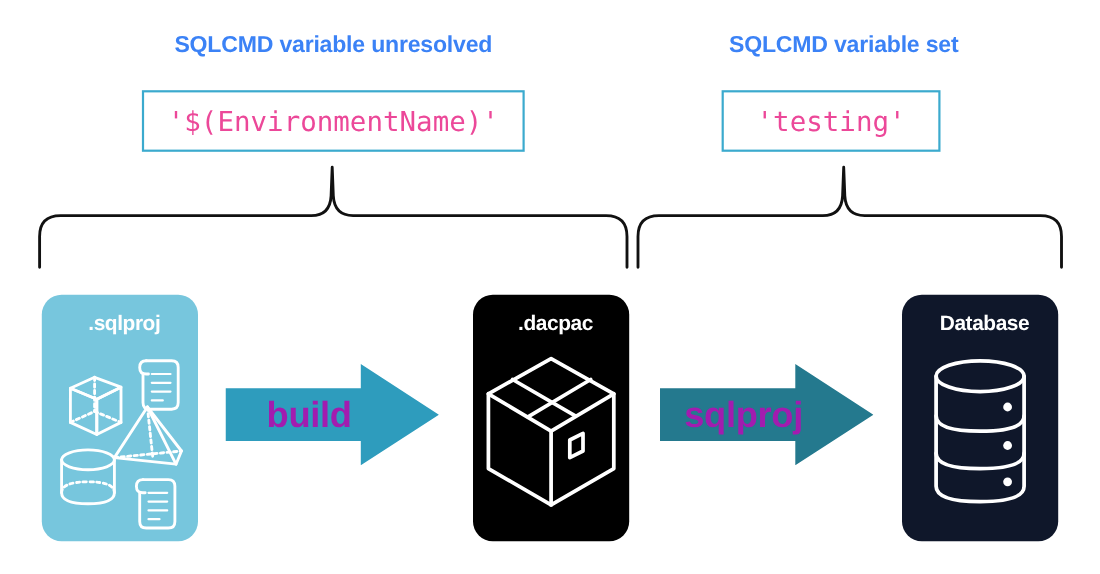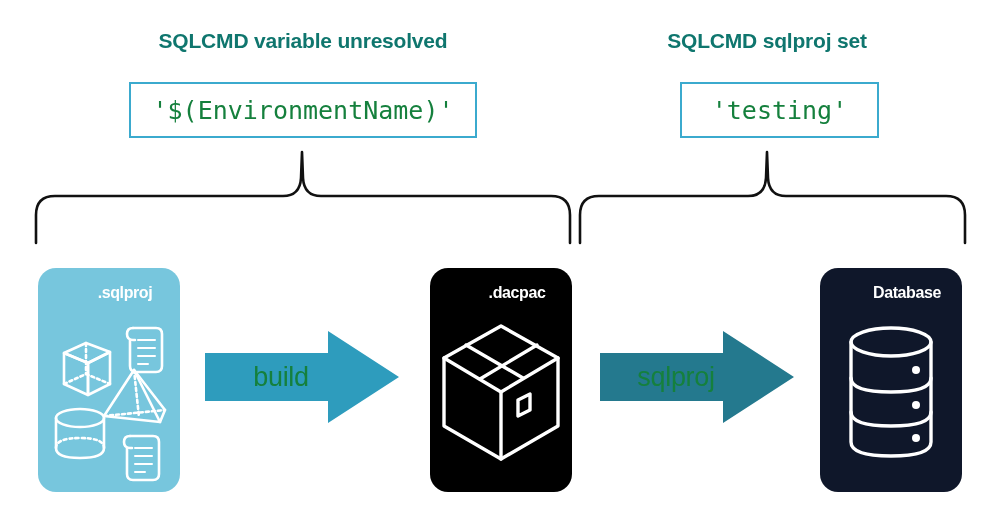--- a/index.html
+++ b/index.html
@@ -20,47 +20,47 @@
     overflow: hidden;
   }
 
   
   .section-title {
     position: absolute;
     font-family: "Liberation Sans", sans-serif;
     font-weight: bold;
     font-size: 21px;
     letter-spacing: -0.2px;
-    color: #0f766e;
+    color: #3b82f6;
     text-align: center;
     white-space: nowrap;
     transform: translateX(-50%);
   }
   #title-left  { left: 303px; top: 29px; }
   #title-right { left: 767px; top: 29px; }
 
   
   .code-box {
     position: absolute;
     box-sizing: border-box;
     background: #ffffff;
     border: 2px solid #3BAACE;
     display: flex;
     align-items: center;
     justify-content: center;
   }
   .code-box .code-text {
     font-family: "DejaVu Sans Mono", "Liberation Mono", monospace;
     font-size: 25px;
-    color: #15803d;
+    color: #ec4899;
     letter-spacing: 0px;
     white-space: nowrap;
   }
   #code-left  { left: 129px; top: 82px; width: 348px; height: 56px; }
-  #code-right { left: 680px; top: 82px; width: 199px; height: 56px; }
+  #code-right { left: 656px; top: 82px; width: 199px; height: 56px; }
 
   
   #brace-layer {
     position: absolute;
     left: 0; top: 0;
     width: 1000px;
     height: 522px;
     pointer-events: none;
   }
 
@@ -73,26 +73,26 @@
     border-radius: 18px;
     overflow: hidden;
   }
   #box-sqlproj  { left: 38px;  background: #77C6DD; }
   #box-dacpac   { left: 430px; background: #000000; }
   #box-database { left: 820px; background: #0f172a; }
 
   .stage-label {
     position: absolute;
     top: 16px;
-    left: 16px;
+    left: 4px;
     width: 100%;
     text-align: center;
     font-family: "Liberation Sans", sans-serif;
     font-weight: bold;
-    font-size: 16px;
+    font-size: 19px;
     letter-spacing: -0.4px;
     color: #ffffff;
     white-space: nowrap;
   }
   .stage-art {
     position: absolute;
     left: 0;
     top: 50px;
     width: 142px;
     height: 174px;
@@ -111,36 +111,36 @@
   .arrow-label {
     position: absolute;
     left: 0;
     top: 0;
     width: 152px;
     height: 92px;
     display: flex;
     align-items: center;
     justify-content: center;
     font-family: "Liberation Sans", sans-serif;
-    font-weight: normal;
-    font-size: 27px;
+    font-weight: bold;
+    font-size: 33px;
     letter-spacing: -0.3px;
-    color: #15803d;
+    color: #a21caf;
     white-space: nowrap;
     pointer-events: none;
   }
 </style>
 </head>
 <body>
 
 <div id="canvas">
 
   <div class="section-title" id="title-left">SQLCMD variable unresolved</div>
 
-  <div class="section-title" id="title-right">SQLCMD sqlproj set</div>
+  <div class="section-title" id="title-right">SQLCMD variable set</div>
 
   <div class="code-box" id="code-left">
     <span class="code-text">'$(EnvironmentName)'</span>
   </div>
 
   <div class="code-box" id="code-right">
     <span class="code-text">'testing'</span>
   </div>
 
   <svg id="brace-layer" viewBox="0 0 1000 522">

